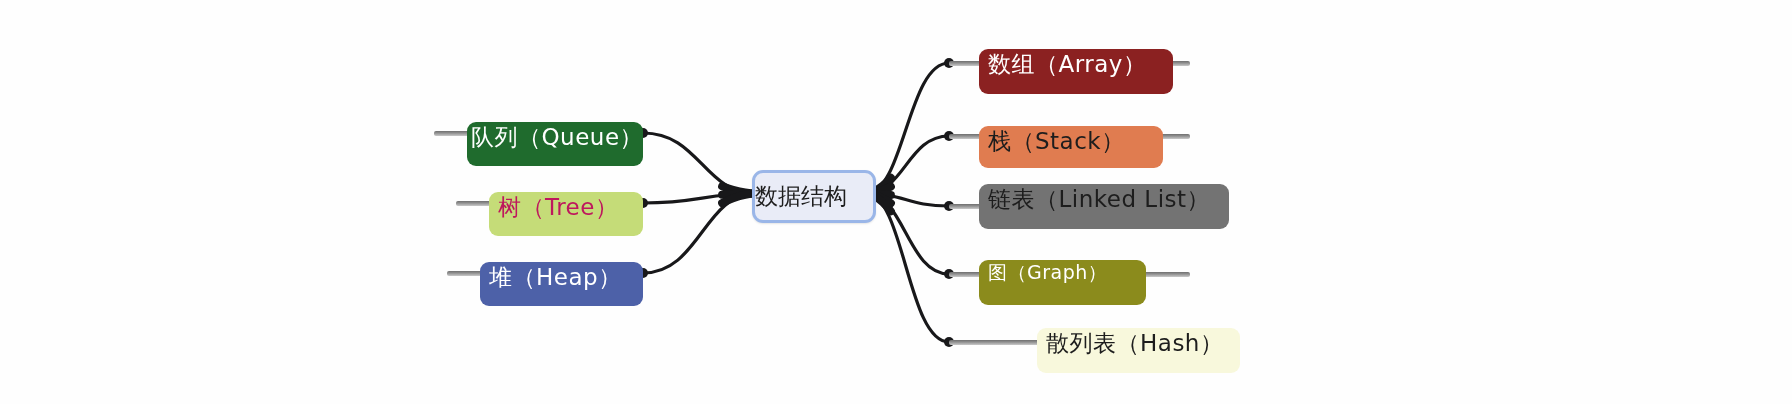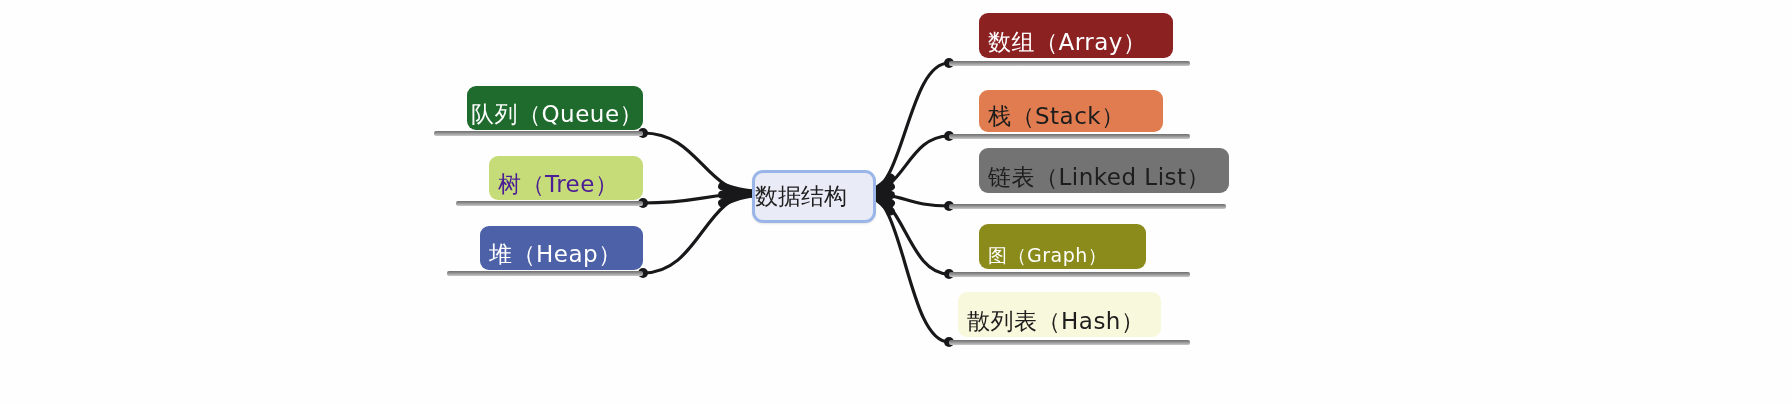--- a/index.html
+++ b/index.html
@@ -22,24 +22,25 @@
     left: 0;
     top: 0;
     width: 1792px;
     height: 404px;
     pointer-events: none;
   }
   .node {
     position: absolute;
     box-sizing: border-box;
     display: flex;
-    align-items: flex-end;
+    align-items: flex-start;
     white-space: nowrap;
     border-radius: 9px;
     letter-spacing: 0.5px;
+    margin-top: 36px;
   }
   .node-label {
     display: block;
     width: 100%;
   }
   .underbar {
     position: absolute;
     height: 5px;
     border-radius: 2px;
     background: linear-gradient(to bottom, #6f6f6f 0%, #8f8f8f 40%, #c9c9c9 100%);
@@ -97,21 +98,21 @@
   <div id="center-node">
     <span>数据结构</span>
   </div>
 
   <div id="left-branch-layer">
       <div class="underbar" style="left: 434px; top: 131px; width: 209px;"></div>
       <div class="node" style="left: 467px; top: 86px; width: 176px; height: 44px; background: rgb(31, 107, 45); color: rgb(255, 255, 255); font-size: 23px; padding: 0px 4px;">
         <span class="node-label">队列（Queue）</span>
       </div>
       <div class="underbar" style="left: 456px; top: 201px; width: 187px;"></div>
-      <div class="node" style="left: 489px; top: 156px; width: 154px; height: 44px; background: rgb(197, 220, 120); color: #4c1d95; font-size: 23px; padding: 0px 9px;">
+      <div class="node" style="left: 489px; top: 156px; width: 154px; height: 44px; background: rgb(197, 220, 120); color: #be185d; font-size: 23px; padding: 0px 9px;">
         <span class="node-label">树（Tree）</span>
       </div>
       <div class="underbar" style="left: 447px; top: 271px; width: 196px;"></div>
       <div class="node" style="left: 480px; top: 226px; width: 163px; height: 44px; background: rgb(77, 97, 168); color: rgb(255, 255, 255); font-size: 23px; padding: 0px 9px;">
         <span class="node-label">堆（Heap）</span>
       </div>
     </div>
   <div id="right-branch-layer">
       <div class="underbar" style="left: 949px; top: 61px; width: 241px;"></div>
       <div class="node" style="left: 979px; top: 13px; width: 194px; height: 45px; background: rgb(139, 33, 33); color: rgb(255, 255, 255); font-size: 23px; padding: 0px 9px;">
@@ -123,18 +124,18 @@
       </div>
       <div class="underbar" style="left: 949px; top: 204px; width: 277px;"></div>
       <div class="node" style="left: 979px; top: 148px; width: 250px; height: 45px; background: #737373; color: rgb(29, 29, 29); font-size: 23px; padding: 0px 9px;">
         <span class="node-label">链表（Linked List）</span>
       </div>
       <div class="underbar" style="left: 949px; top: 272px; width: 241px;"></div>
       <div class="node" style="left: 979px; top: 224px; width: 167px; height: 45px; background: rgb(139, 139, 28); color: rgb(255, 255, 255); font-size: 19px; padding: 0px 9px;">
         <span class="node-label">图（Graph）</span>
       </div>
       <div class="underbar" style="left: 949px; top: 340px; width: 241px;"></div>
-      <div class="node" style="left: 958px; top: 292px; width: 203px; height: 45px; background: rgb(248, 248, 220); color: rgb(29, 29, 29); font-size: 23px; padding: 0px 9px;">
+      <div class="node" style="left: 1037px; top: 292px; width: 203px; height: 45px; background: rgb(248, 248, 220); color: rgb(29, 29, 29); font-size: 23px; padding: 0px 9px;">
         <span class="node-label">散列表（Hash）</span>
       </div>
     </div>
 
 </div>
 
 </body></html>

